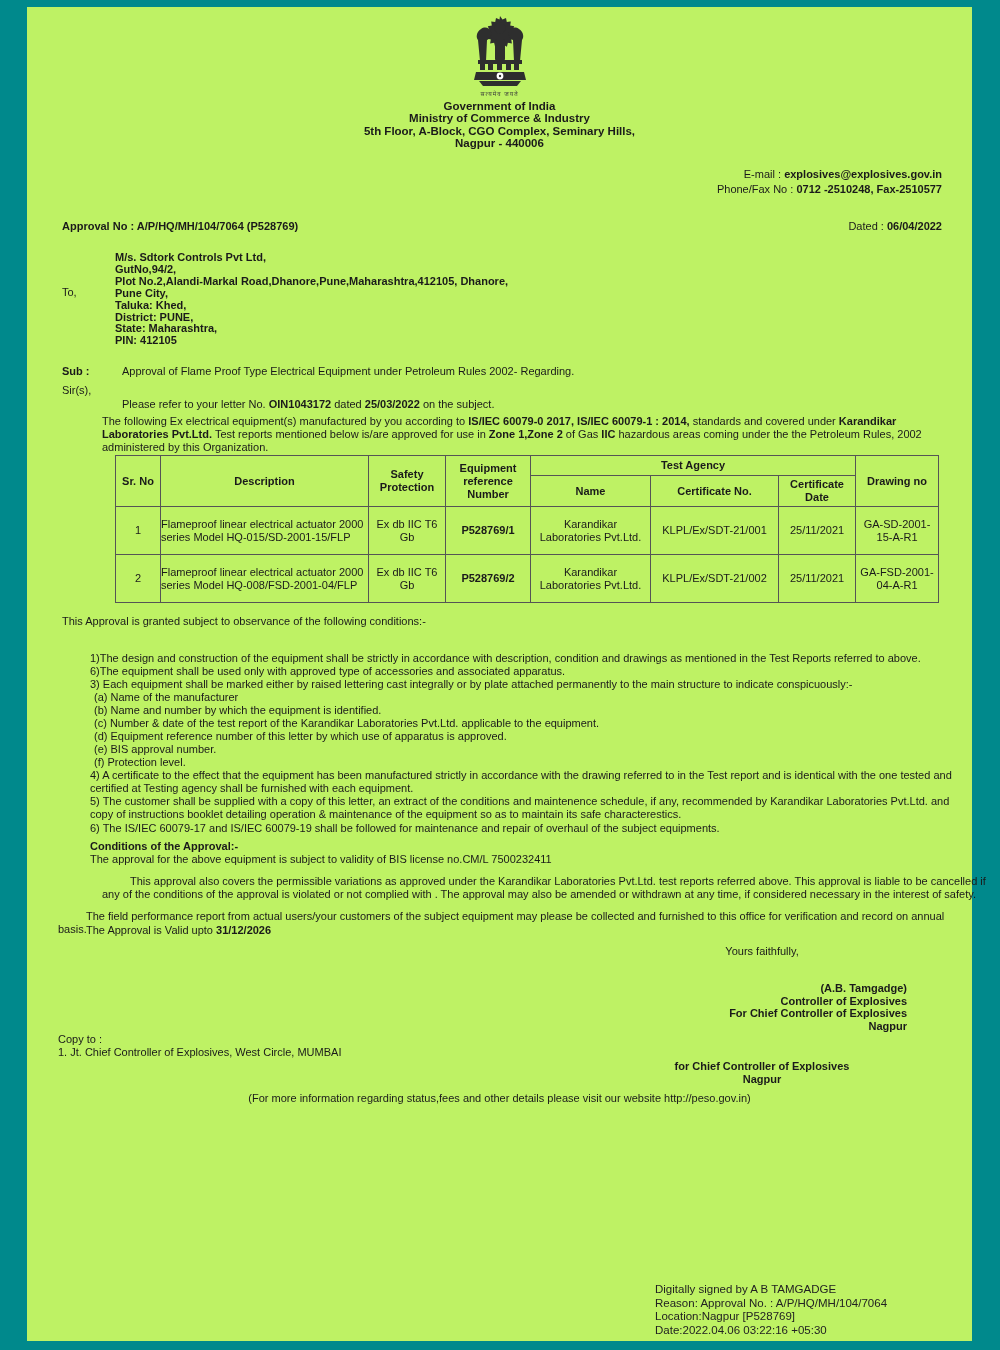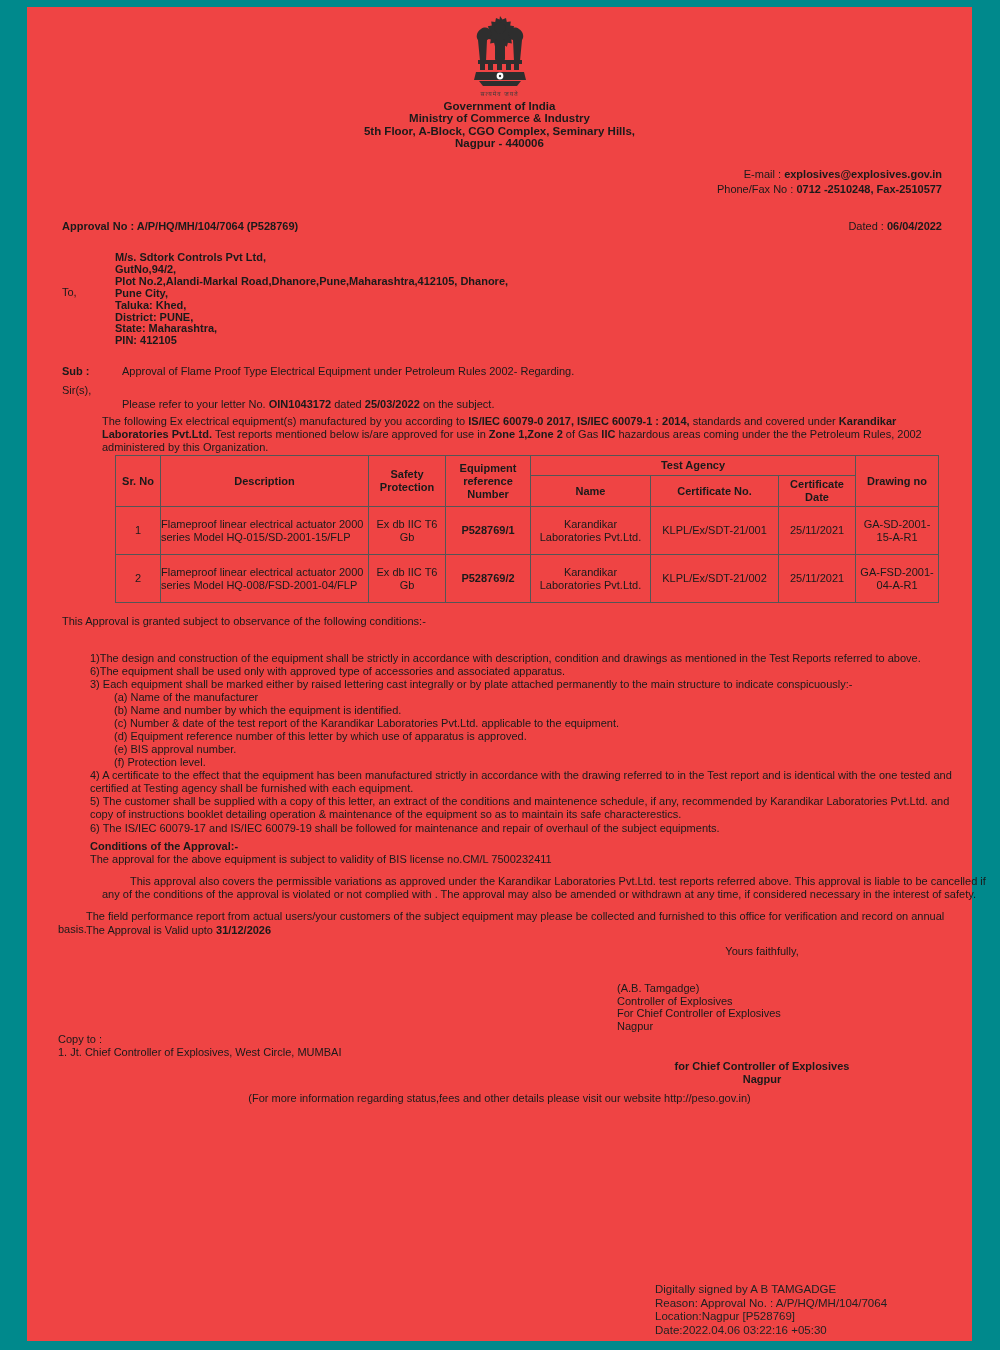--- a/index.html
+++ b/index.html
@@ -1,17 +1,17 @@
 <!DOCTYPE html>
 <html><head>
 <meta charset="utf-8">
 <style>
   * { margin:0; padding:0; box-sizing:border-box; }
   body { width:1000px; height:1350px; background:#00898C; font-family:"Liberation Sans", sans-serif; position:relative; }
-  .sheet { position:absolute; left:27px; top:7px; width:945px; height:1334px; background:#ef4444; color:#1a1a1a; font-size:11px; line-height:13px; }
+  .sheet { position:absolute; left:27px; top:7px; width:945px; height:1334px; background:#bef264; color:#1a1a1a; font-size:11px; line-height:13px; }
   .abs { position:absolute; }
   .b { font-weight:bold; }
 
   .header-block { left:0; right:0; top:8px; text-align:center; }
   .motto { font-size:6px; color:#3a3a3a; letter-spacing:1px; line-height:8px; }
   .header-lines { font-weight:bold; font-size:11.5px; line-height:12.4px; margin-top:2px; }
 
   .contact { right:30px; top:160px; text-align:right; line-height:15px; font-size:11px; }
   .ref-row { left:35px; right:30px; top:213px; }
   .to-line { left:35px; top:231px;margin-top:48px; }
@@ -28,30 +28,30 @@
   th, td { border:1px solid #555; font-size:11px; padding:2px 3px; vertical-align:middle; }
   th { font-weight:bold; text-align:center; }
   td { text-align:center; }
   td.desc { text-align:left; padding-left:0; }
   .tbl { left:88px; top:448px; }
   .col-sr{width:45px}.col-desc{width:208px}.col-safety{width:77px}.col-eq{width:85px}.col-name{width:120px}.col-cno{width:128px}.col-cdate{width:77px}.col-draw{width:83px}
   tbody tr { height:48px; }
 
   .granted { left:35px; top:608px; }
   .conds { left:63px; top:645px; width:862px; }
-  .conds .sub { margin-left:24px; }
+  .conds .sub { margin-left:4px; }
   .cond6 { left:63px; top:815px; width:862px; }
   .cond-head { left:63px; top:833px; font-weight:bold; }
   .bis { left:63px; top:846px; }
   .variations { left:31px; top:868px; width:892px; text-indent:28px;margin-left:44px; }
   .field { left:31px; top:903px; width:900px; text-indent:28px; }
   .valid { left:59px; top:917px; }
 
   .yours { left:590px; top:938px; width:290px; text-align:center; }
-  .signatory { left:590px; top:975px; width:290px; text-align:left; font-weight:normal; line-height:12.6px; }
+  .signatory { left:590px; top:975px; width:290px; text-align:right; font-weight:bold; line-height:12.6px; }
   .copyto { left:31px; top:1026px; line-height:13px; }
   .signatory2 { left:590px; top:1053px; width:290px; text-align:center; font-weight:bold; line-height:12.6px; }
   .foot-info { left:0; right:0; top:1085px; text-align:center; }
   .sys-note { left:0; right:0; top:1100px; text-align:center; font-weight:bold; font-size:15px; }
 
   .digsig { left:628px; top:1276px; font-size:11.5px; line-height:13.5px; color:#222; }
 </style>
 </head>
 <body>
 

